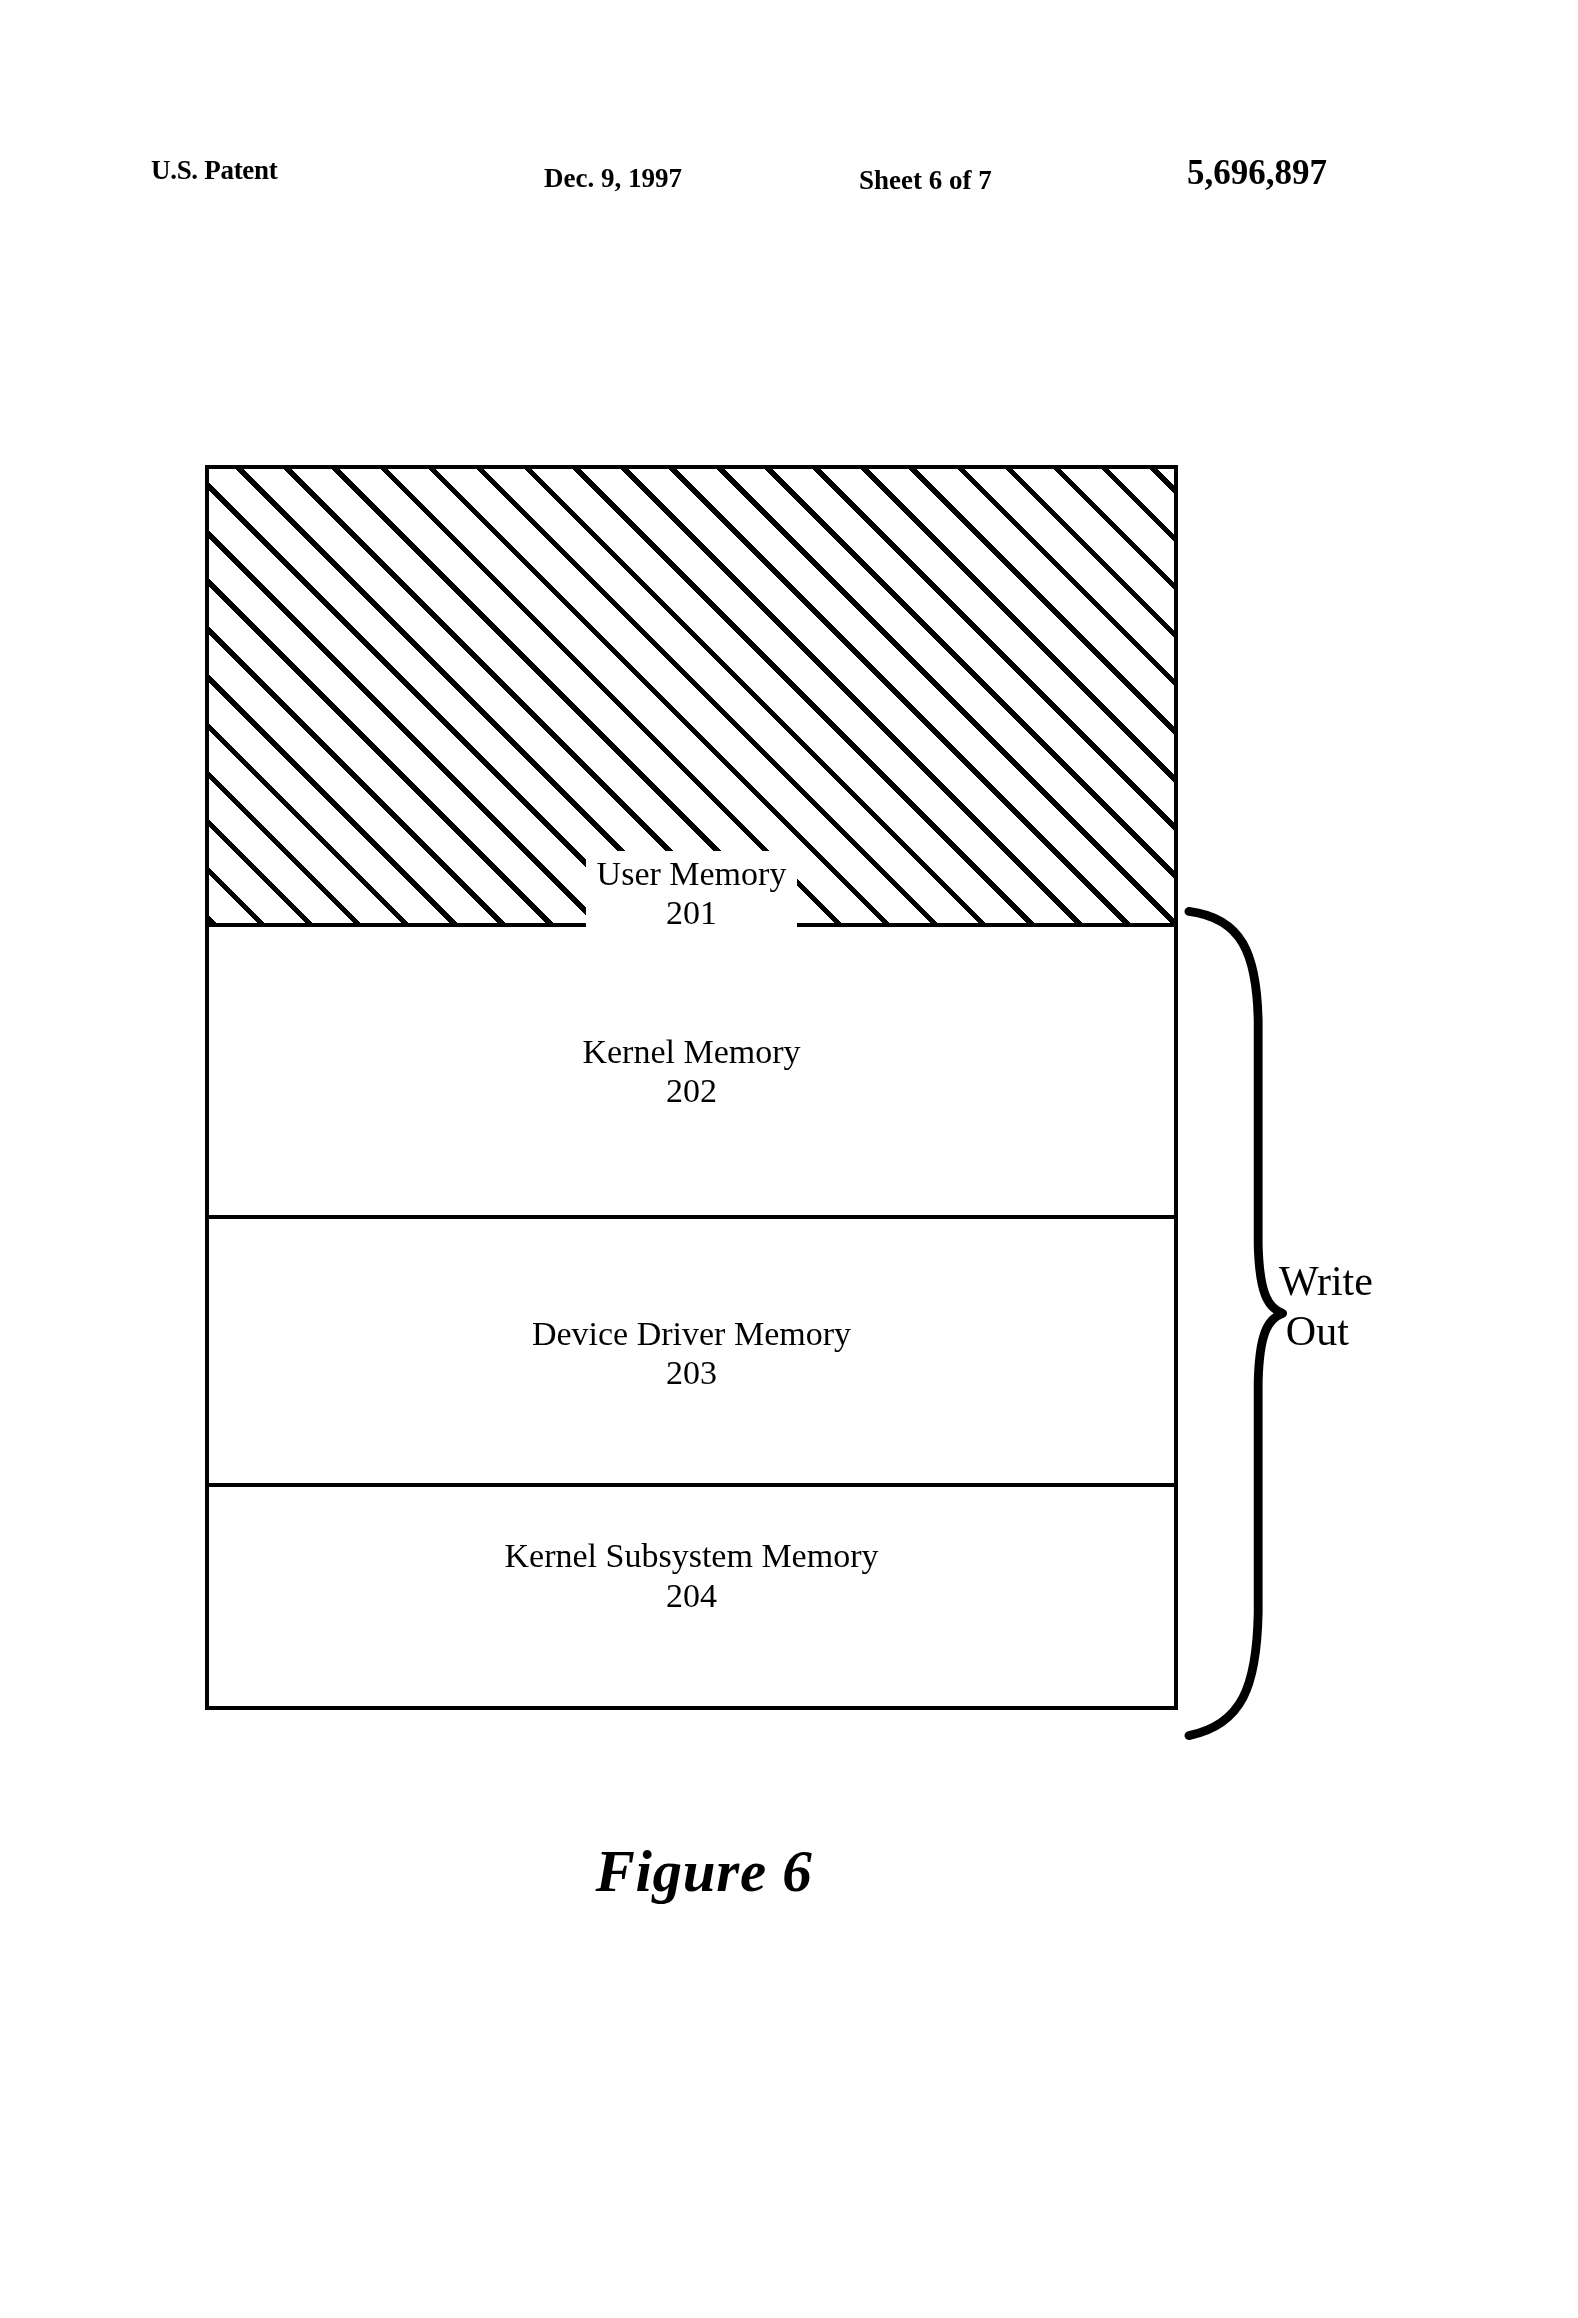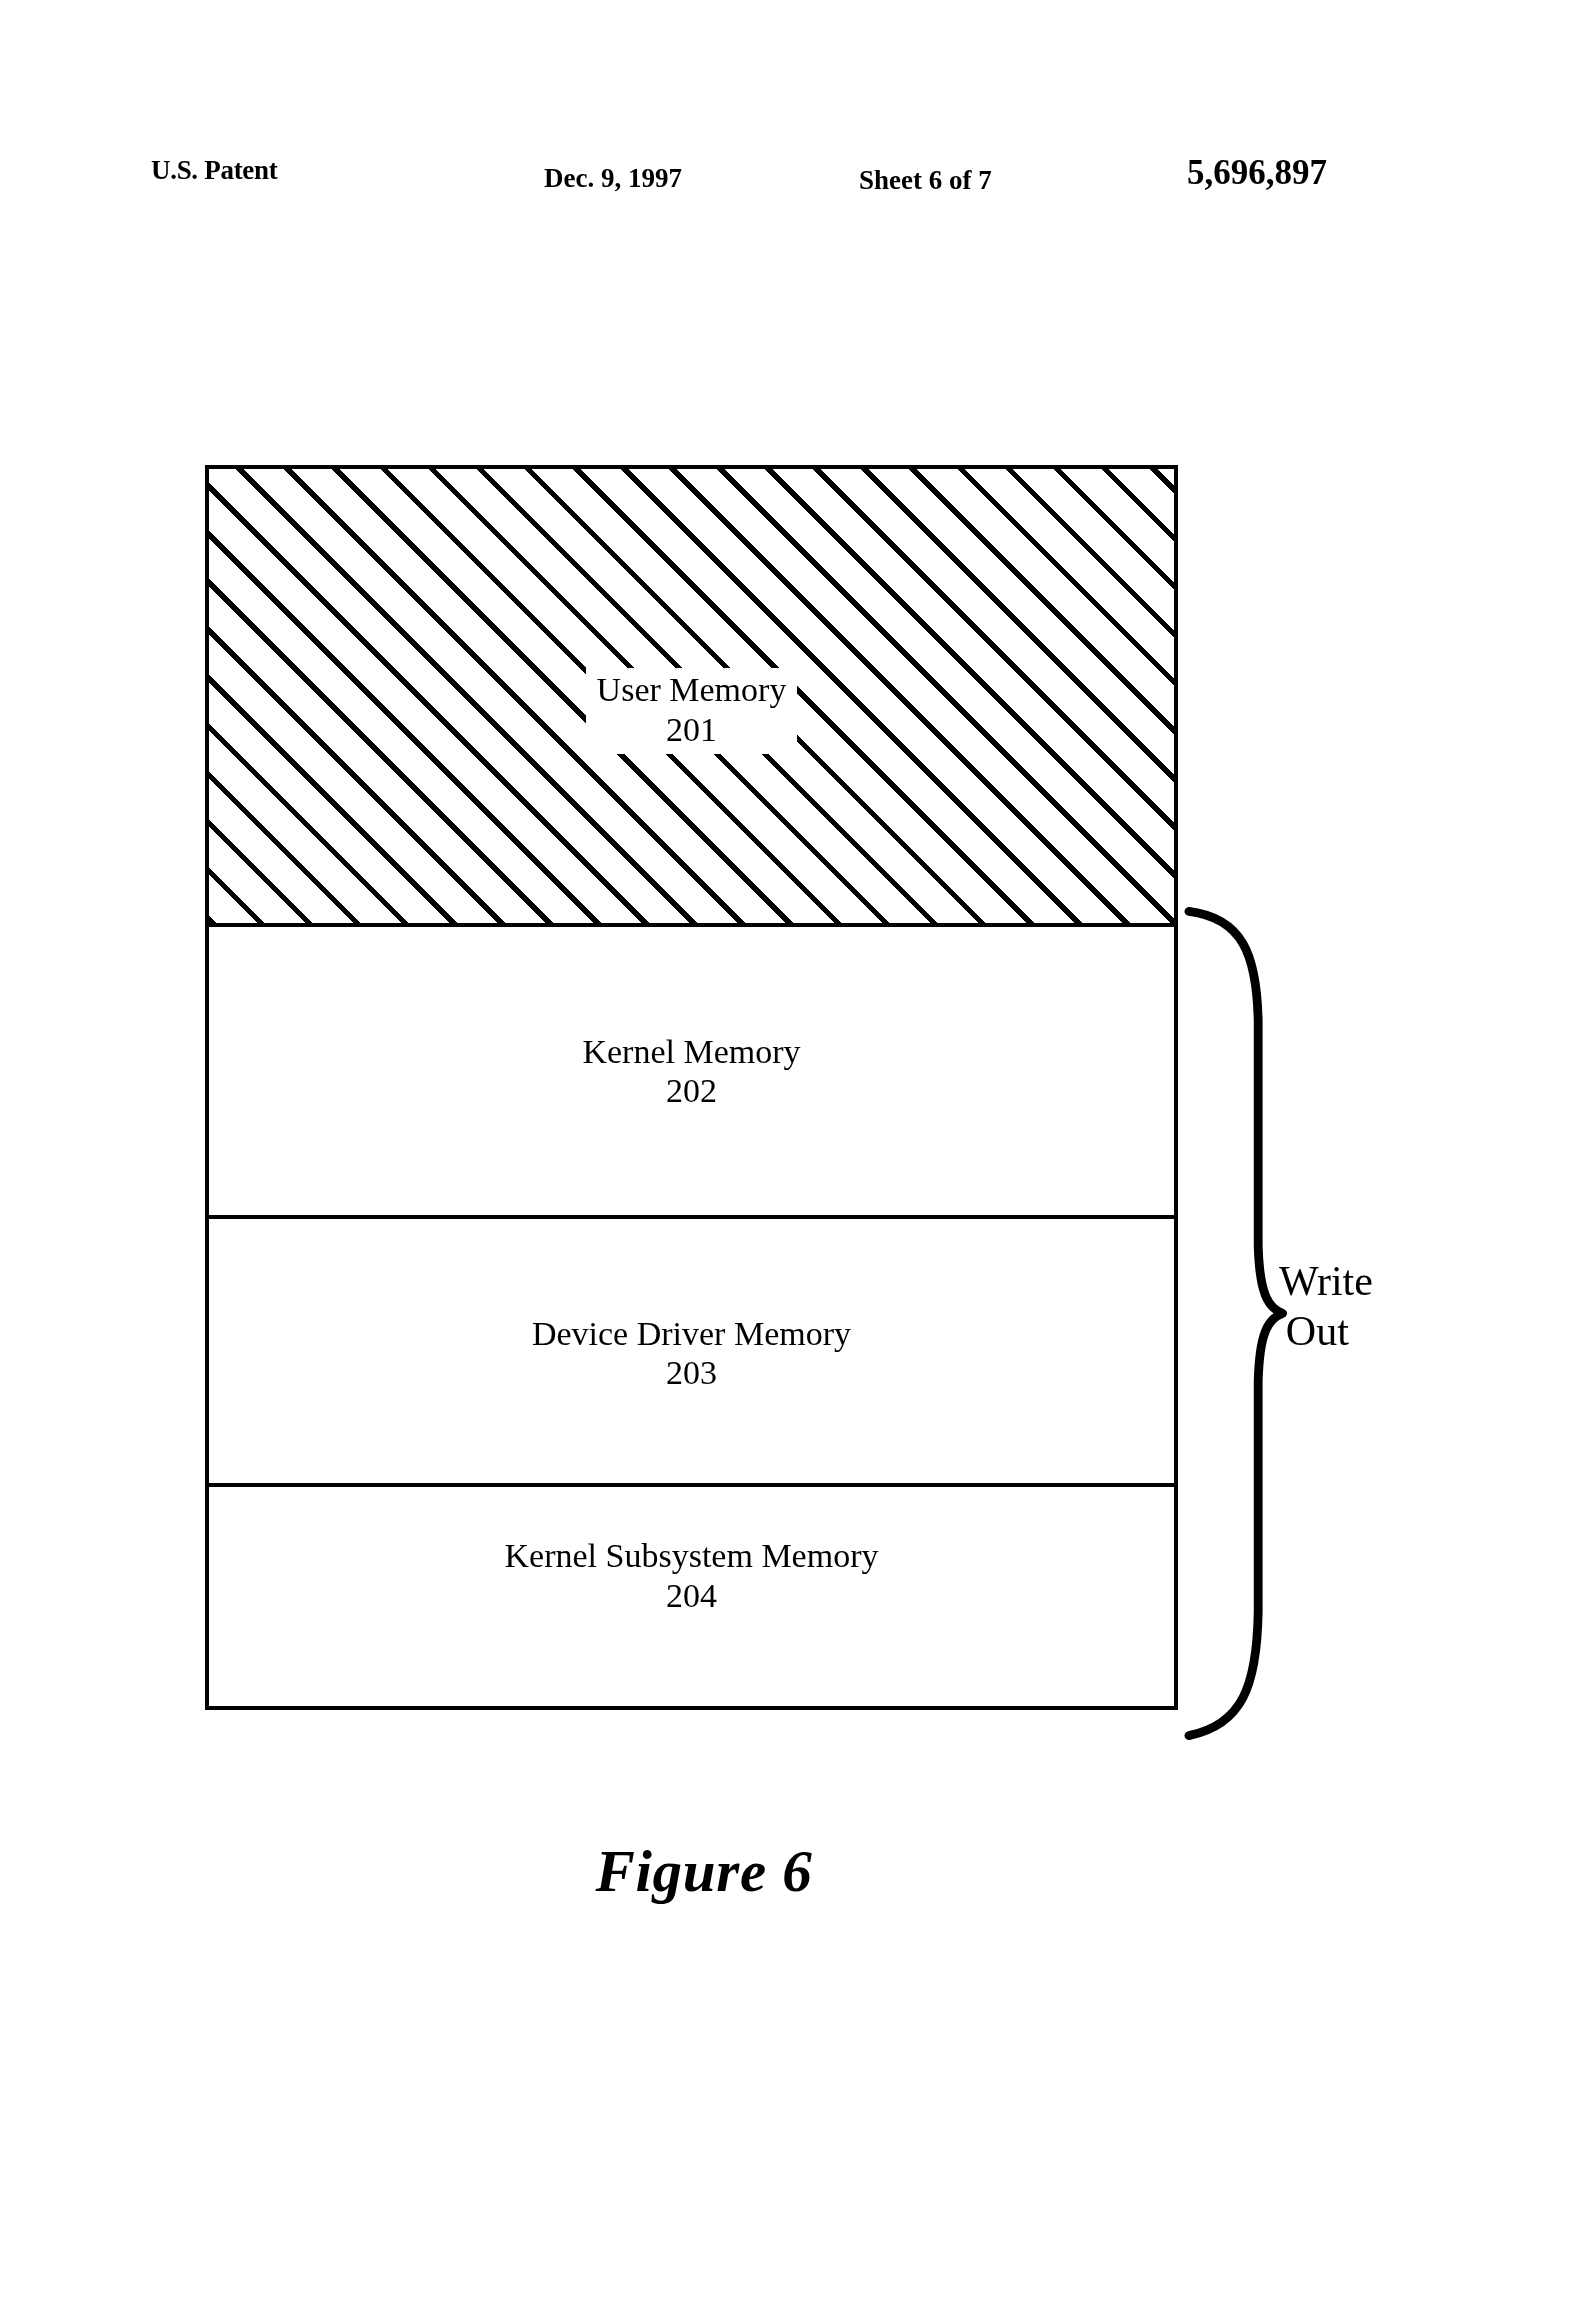--- a/index.html
+++ b/index.html
@@ -98,20 +98,21 @@
   .block-user {
     top: 0;
     height: 458px;
     background-image: repeating-linear-gradient(
         45deg,
         #000000 0px,
         #000000 5.4px,
         #ffffff 5.4px,
         #ffffff 34px);
     border-bottom: 4.8px solid #000;
+    align-items: flex-end;
   }
   .block-kernel   { top: 458px;  height: 292px; border-bottom: 4.8px solid #000; }
   .block-driver   { top: 714px; height: 264px; border-bottom: 4.8px solid #000; margin-top: 40px; }
   .block-subsys   { top: 978px; height: 257px; }
 
   .mem-label {
     text-align: center;
     font-family: "Liberation Serif", serif;
     font-size: 34px;
     line-height: 1.16;

